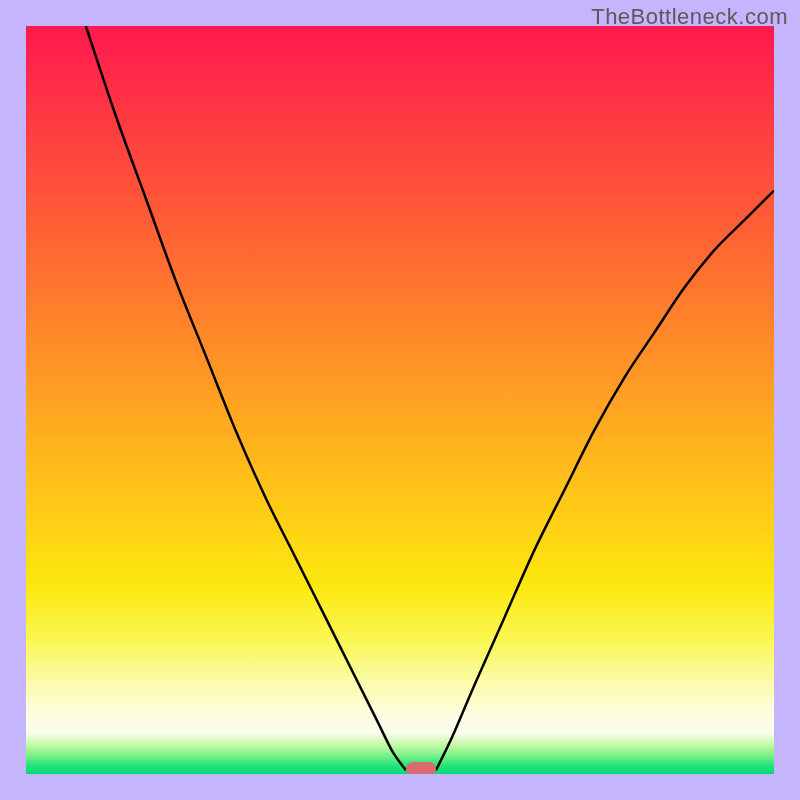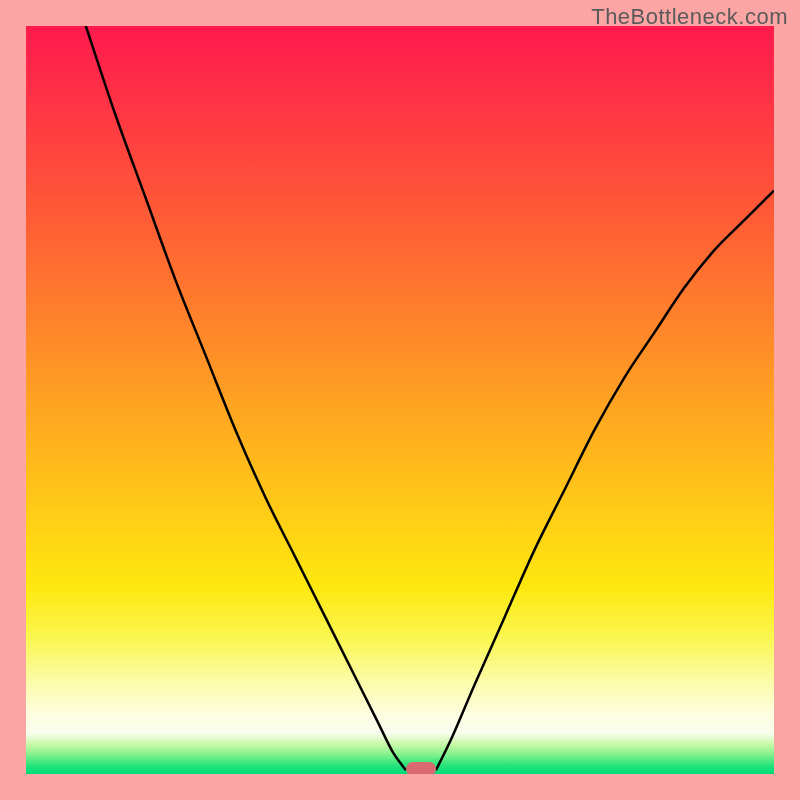--- a/index.html
+++ b/index.html
@@ -8,21 +8,21 @@
     width: 800px;
     height: 800px;
     background: #000000;
     font-family: Arial, Helvetica, sans-serif;
     overflow: hidden;
   }
   .frame {
     position: relative;
     width: 800px;
     height: 800px;
-    background: #fca5a5;
+    background: #c4b5fd;
   }
   .watermark {
     position: absolute;
     top: 4px;
     right: 12px;
     color: #5a5a5a;
     font-size: 22px;
     font-weight: 400;
     letter-spacing: 0.5px;
     z-index: 10;

